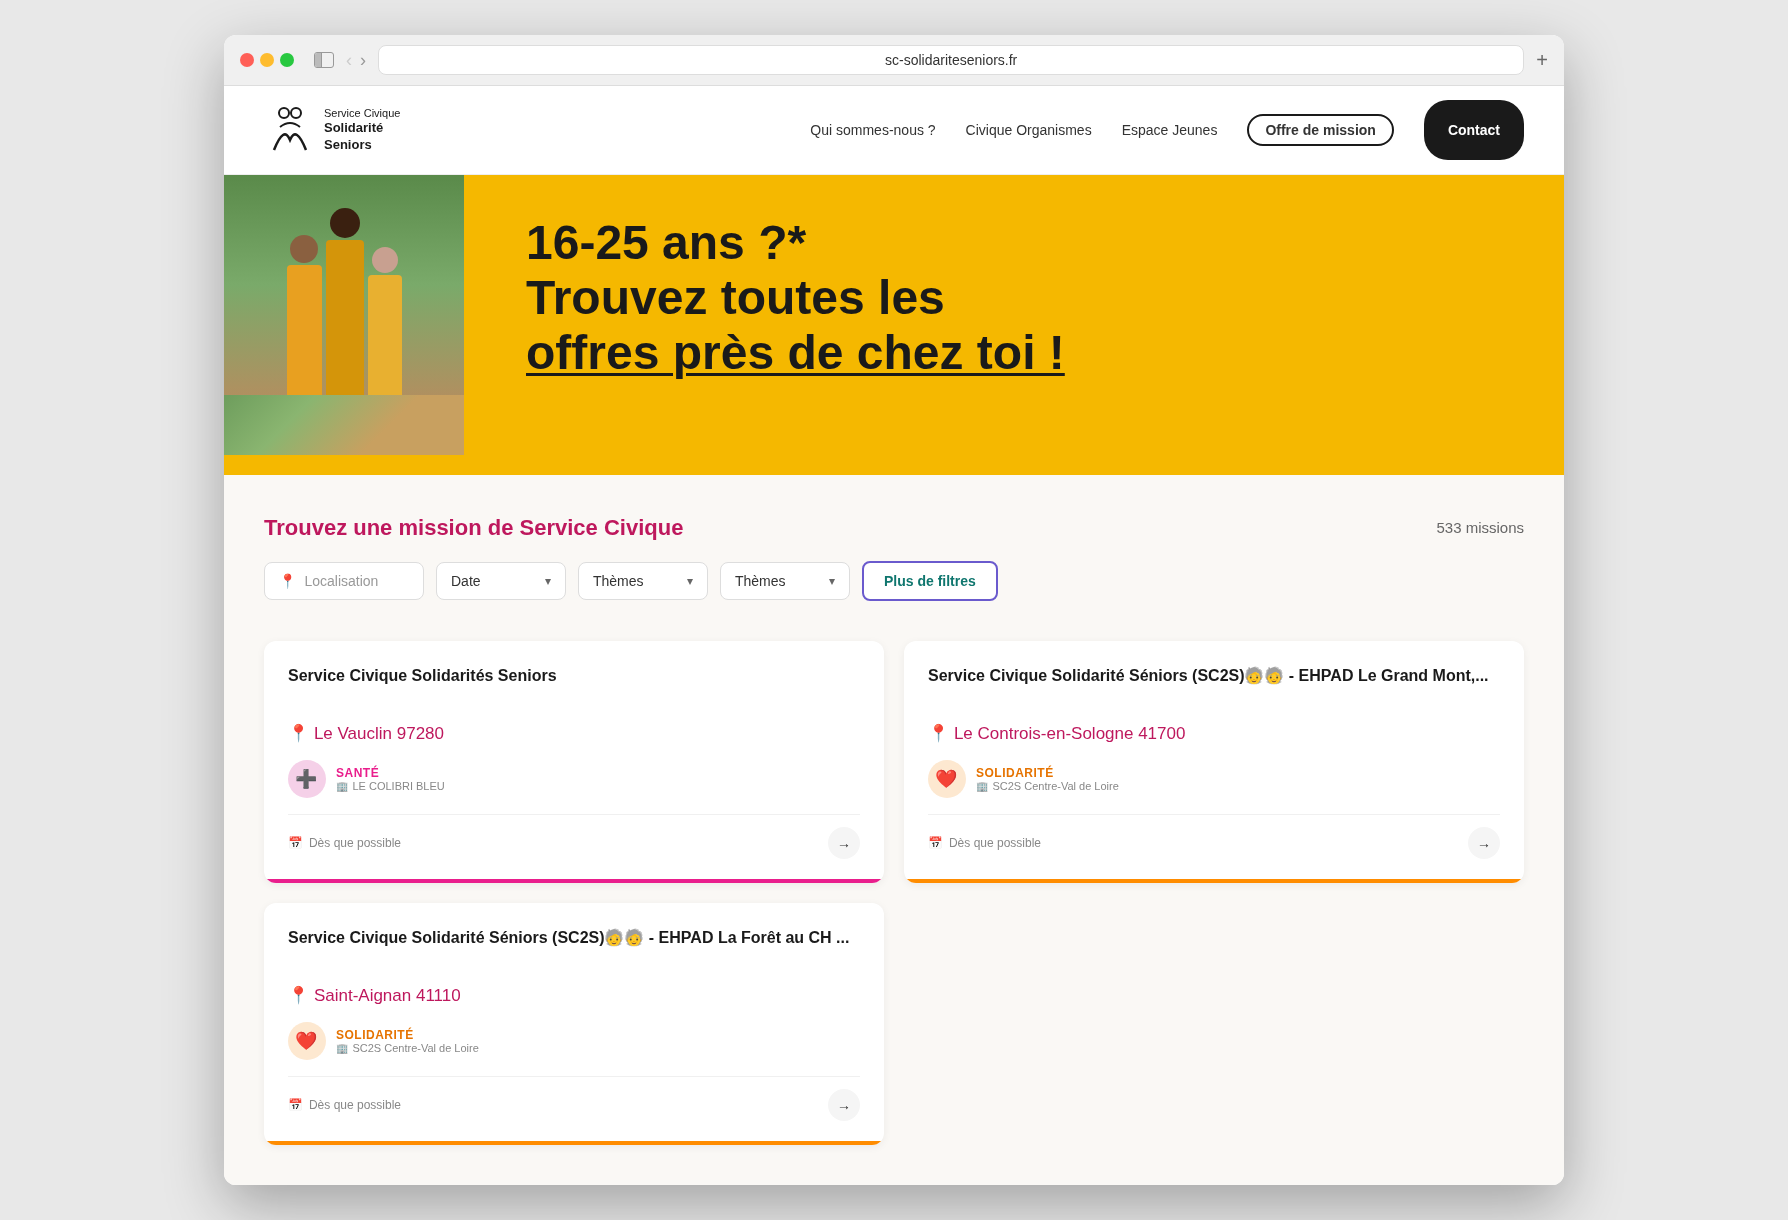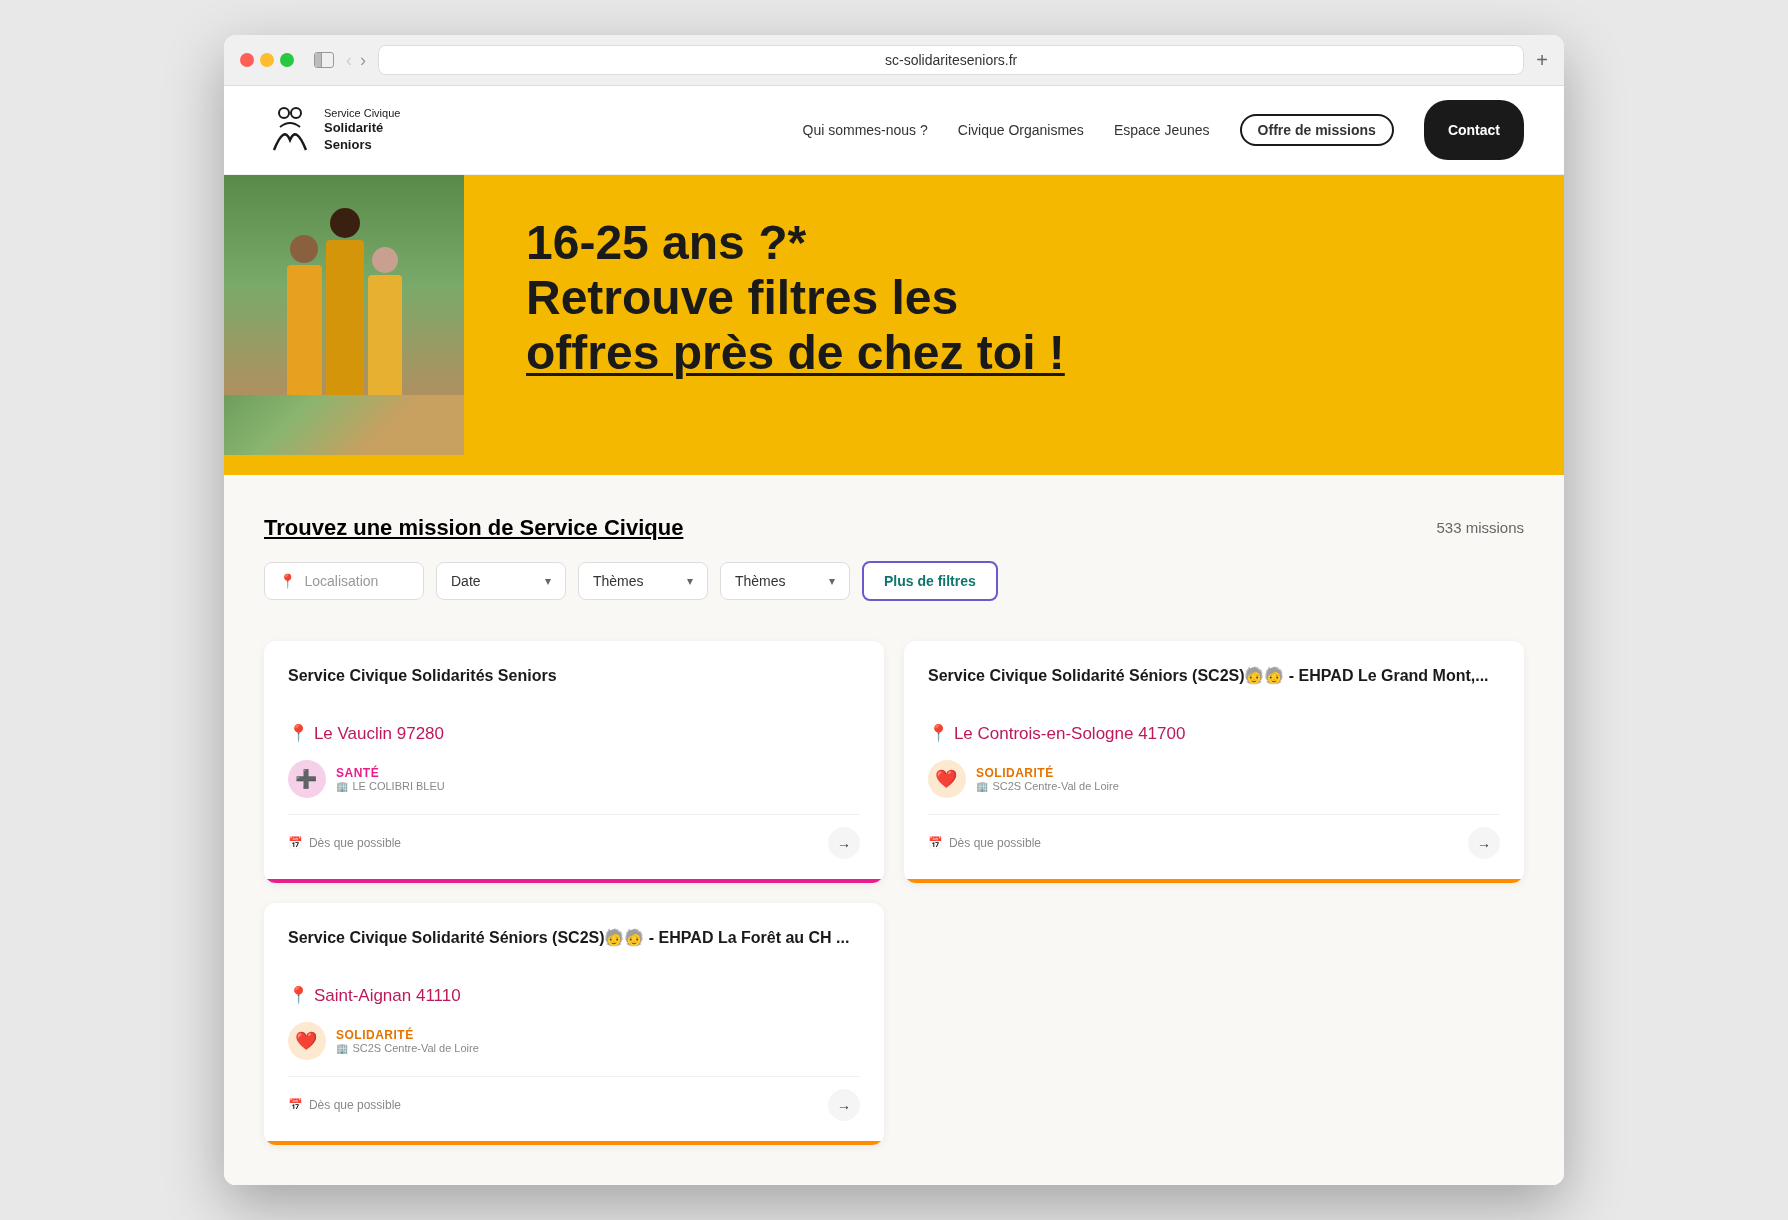--- a/index.html
+++ b/index.html
@@ -224,22 +224,21 @@
     }
     .search-header {
       display: flex;
       justify-content: space-between;
       align-items: center;
       margin-bottom: 20px;
     }
     .search-title {
       font-size: 22px;
       font-weight: 700;
-      color: #000000;
-      text-decoration: underline;
+      color: #be185d;
     }
     .mission-count {
       font-size: 15px;
       color: #666;
     }
     .filters-row {
       display: flex;
       gap: 12px;
       align-items: center;
     }
@@ -429,21 +428,21 @@
         <div class="logo-text">
           <div class="service-civique">Service Civique</div>
           <div>Solidarité</div>
           <div>Seniors</div>
         </div>
       </div>
       <div class="nav-links">
         <a class="nav-link">Qui sommes-nous ?</a>
         <a class="nav-link">Civique Organismes</a>
         <a class="nav-link">Espace Jeunes</a>
-        <a class="nav-link active">Offre de missions</a>
+        <a class="nav-link active">Offre de mission</a>
         <div class="nav-contact-btn">Contact</div>
       </div>
     </nav>
 
     <div class="hero">
       <div class="hero-image">
         <div class="hero-image-inner">
           <div class="people-group">
             <div class="person p1">
               <div class="person-head"></div>
@@ -457,21 +456,21 @@
               <div class="person-head"></div>
               <div class="person-body"></div>
             </div>
           </div>
         </div>
       </div>
       <div class="hero-content">
         <div class="hero-title">
           <div>16-25 ans ?*</div>
           <div>
-            <span>Retrouve filtres les</span>
+            <span>Trouvez toutes les</span>
           </div>
           <div>
             <span class="underline">offres près de chez toi !</span>
           </div>
         </div>
       </div>
     </div>
 
     <div class="search-section">
       <div class="search-header">

